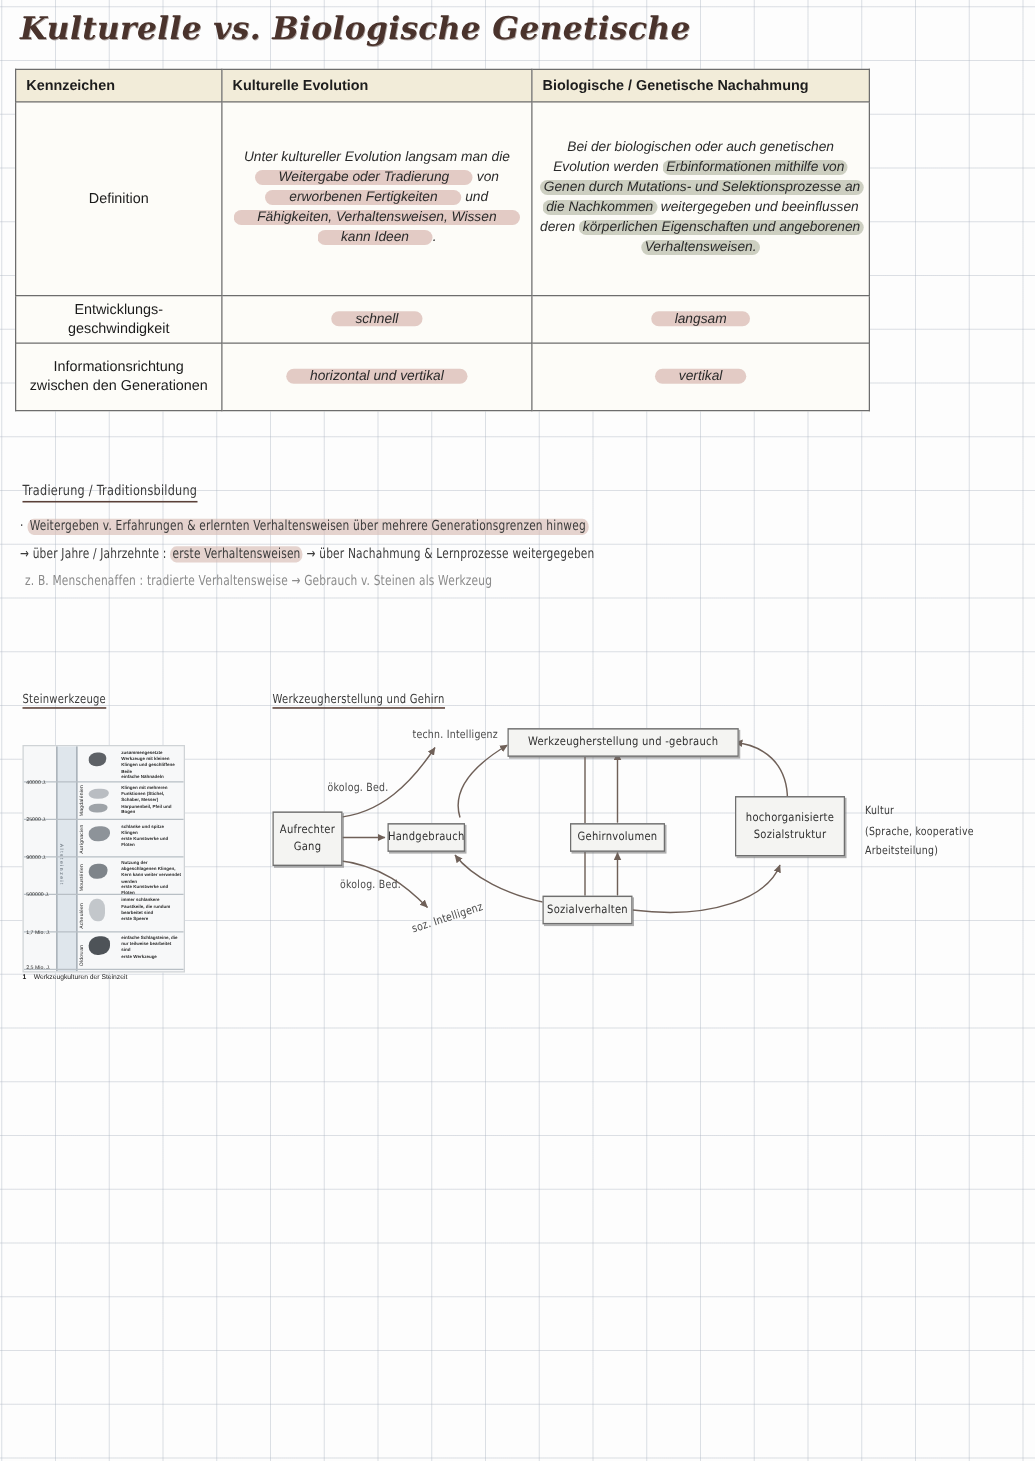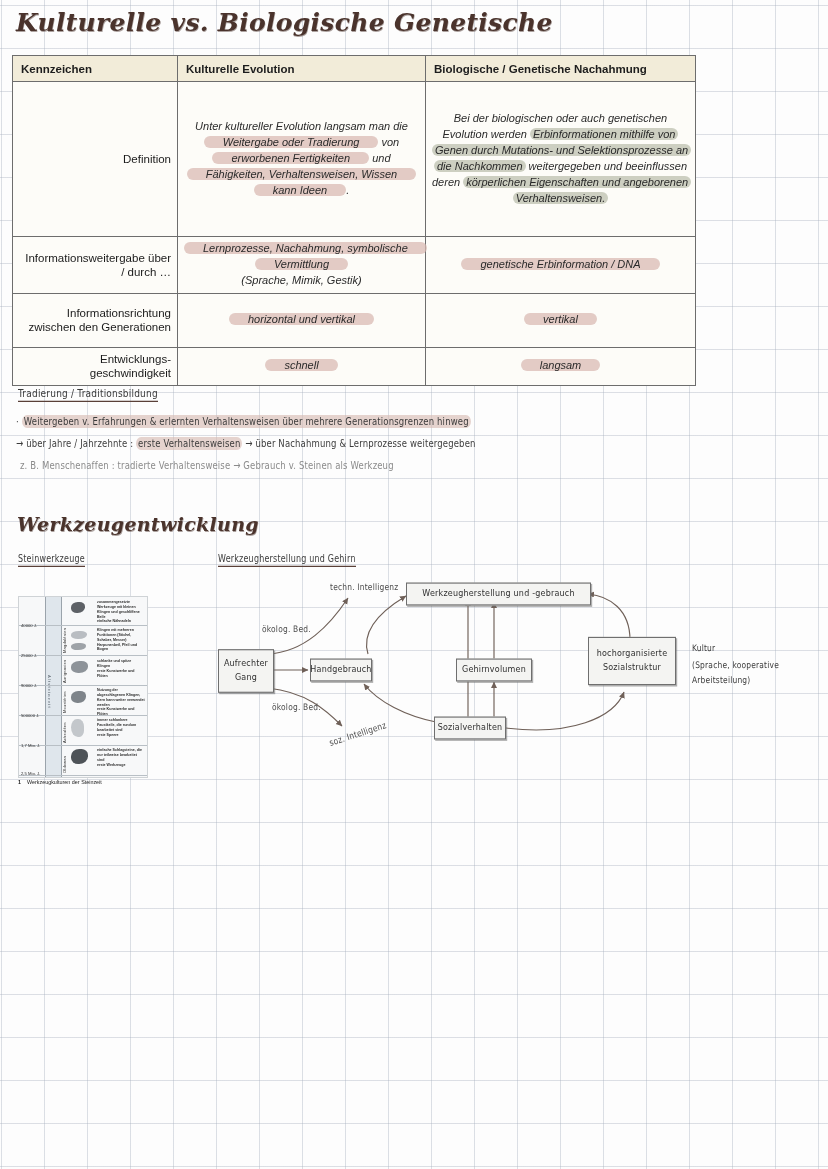--- a/index.html
+++ b/index.html
@@ -99,21 +99,21 @@
     padding: 4px 8px;
     height: 17px;
   }
   #table thead th.left { text-align: left; }
   #table thead th.mid  { text-align: left; }
 
   td.rowhead {
     font-size: 11.5px;
     color: #1b1b1b;
     line-height: 1.25;
-    text-align: right;
+    text-align: center;
     background: #fdfcf8;
   }
   td.cell {
     font-size: 11px;
     font-style: italic;
     color: #2a2a2a;
     text-align: center;
     line-height: 1.45;
     background: #fdfcf8;
   }
@@ -278,53 +278,47 @@
         <th class="mid">Kulturelle Evolution</th>
         <th class="mid">Biologische / Genetische Nachahmung</th>
       </tr>
     </thead>
     <tbody>
       <tr style="height:155px">
         <td class="rowhead">Definition</td>
         <td class="cell"><span>Unter kultureller Evolution langsam man die </span><span class="mk-pink">Weitergabe oder Tradierung</span><span> von </span><span class="mk-pink">erworbenen Fertigkeiten</span><span> und </span><span class="mk-pink">Fähigkeiten, Verhaltensweisen, Wissen kann Ideen</span><span>.</span></td>
         <td class="cell"><span>Bei der biologischen oder auch genetischen Evolution werden </span><span class="mk-green">Erbinformationen mithilfe von Genen durch Mutations- und Selektionsprozesse an die Nachkommen</span><span> weitergegeben und beeinflussen deren </span><span class="mk-green">körperlichen Eigenschaften und angeborenen Verhaltensweisen.</span></td>
       </tr>
-      <tr style="height:56px">
-        <td class="rowhead">Informationsweitergabe über / durch …</td>
-        <td class="cell"><span class="mk-pink">Lernprozesse, Nachahmung, symbolische Vermittlung</span><br><span>(Sprache, Mimik, Gestik)</span></td>
-        <td class="cell"><span class="mk-pink">genetische Erbinformation / DNA</span></td>
+      <tr style="height:38px">
+        <td class="rowhead">Entwicklungs- geschwindigkeit</td>
+        <td class="cell"><span class="mk-pink">schnell</span></td>
+        <td class="cell"><span class="mk-pink">langsam</span></td>
       </tr>
       <tr style="height:54px">
         <td class="rowhead">Informationsrichtung zwischen den Generationen</td>
         <td class="cell"><span class="mk-pink">horizontal und vertikal</span></td>
         <td class="cell"><span class="mk-pink">vertikal</span></td>
       </tr>
-      <tr style="height:38px">
-        <td class="rowhead">Entwicklungs- geschwindigkeit</td>
-        <td class="cell"><span class="mk-pink">schnell</span></td>
-        <td class="cell"><span class="mk-pink">langsam</span></td>
-      </tr>
     </tbody>
   </table>
 
   <div class="hand-underline" style="left:18px; top:390px;">Tradierung / Traditionsbildung</div>
 
   <div class="hand-line" style="left:16px; top:418px;">
     <span>·</span>
     <span class="hl-pink">Weitergeben v. Erfahrungen &amp; erlernten Verhaltensweisen über mehrere Generationsgrenzen hinweg</span>
   </div>
 
   <div class="hand-line" style="left:16px; top:440px;">
     <span>→</span>
     <span>über Jahre / Jahrzehnte : </span><span class="hl-pink">erste Verhaltensweisen</span><span> → über Nachahmung &amp; Lernprozesse weitergegeben</span>
   </div>
 
   <div class="hand-line faint" style="left:20px; top:462px;">z. B. Menschenaffen : tradierte Verhaltensweise → Gebrauch v. Steinen als Werkzeug</div>
 
-  <div class="brush-title" id="title-werkzeug">Werkzeugentwicklung</div>
 
   <div class="hand-underline" style="left:18px; top:556px; font-size:8px;">Steinwerkzeuge</div>
 
   <div class="hand-underline" style="left:218px; top:556px; font-size:8px;">Werkzeugherstellung und Gehirn</div>
 
   <div id="figure">
     <div id="fig-axis"></div>
     <div id="fig-axis-label">Altsteinzeit</div>
 
     <div class="fig-row" style="top:0;   height:28px"></div>

